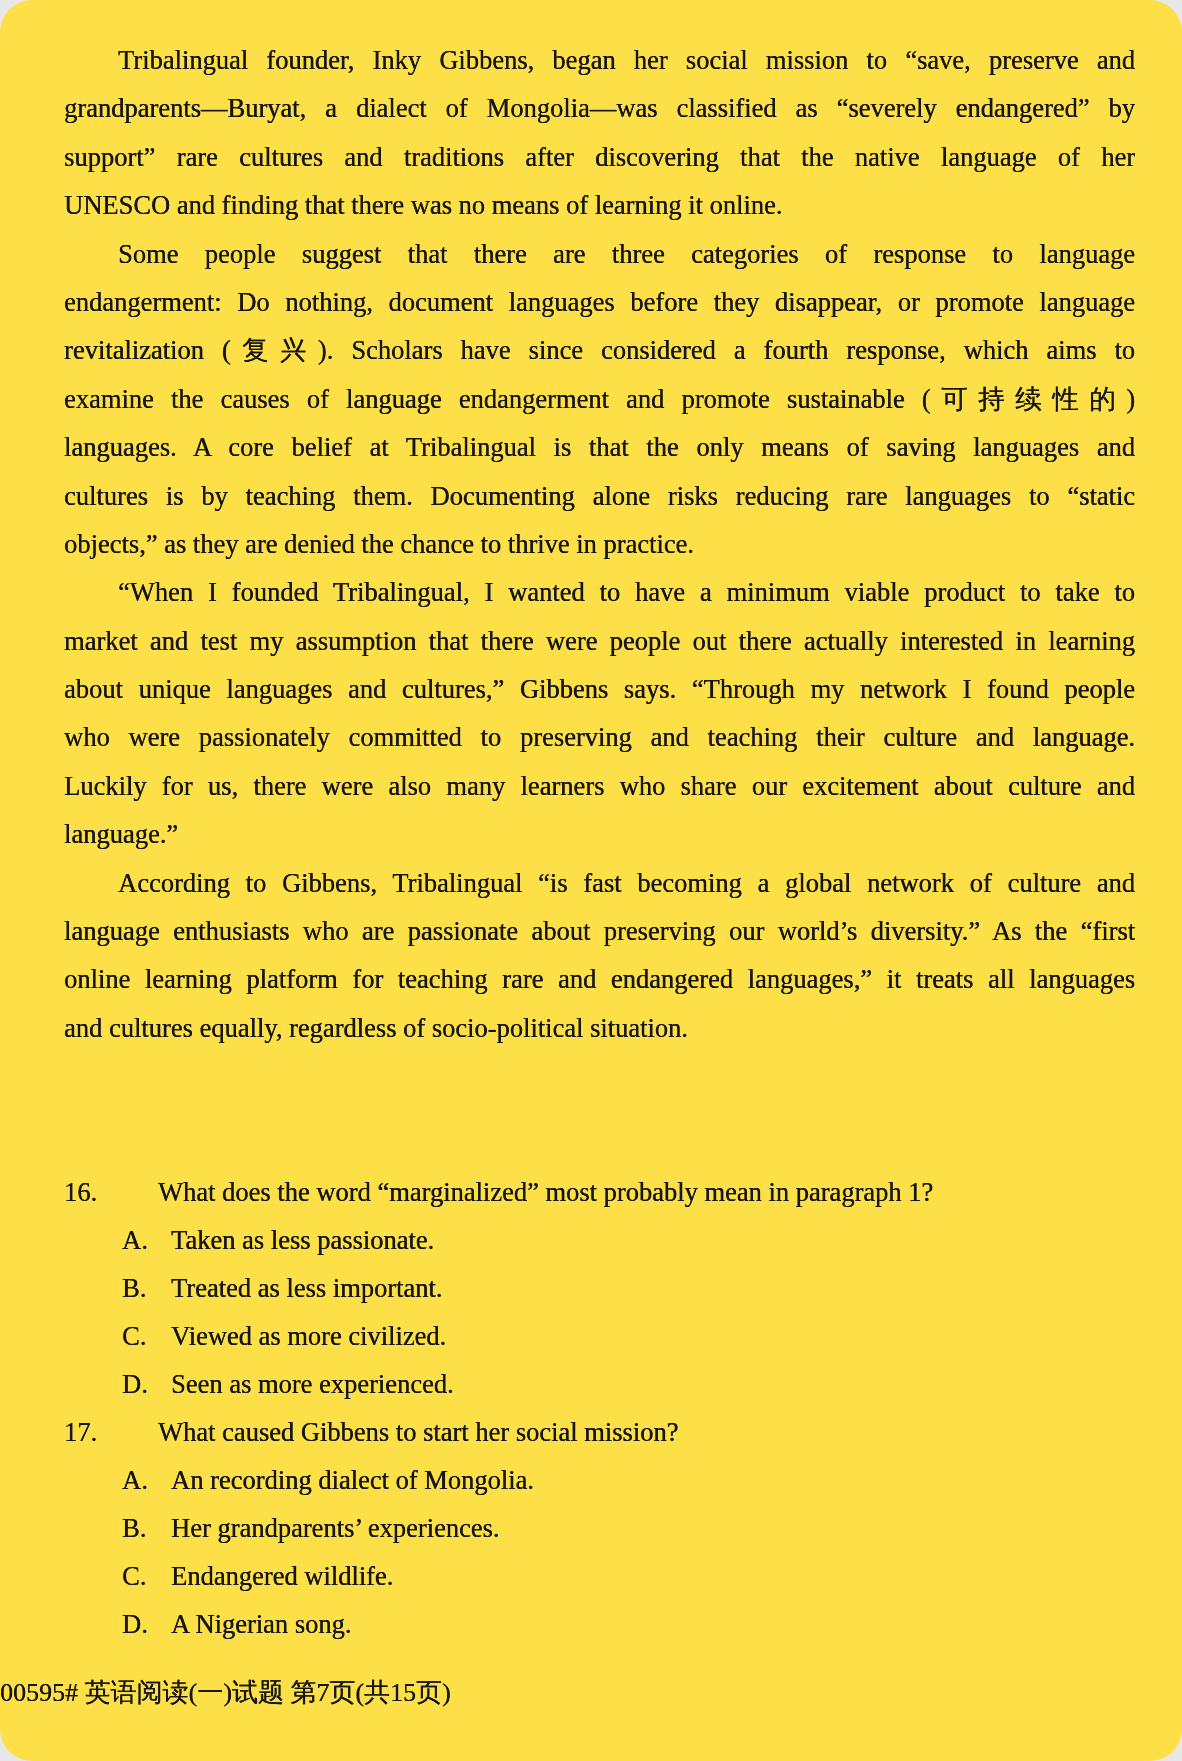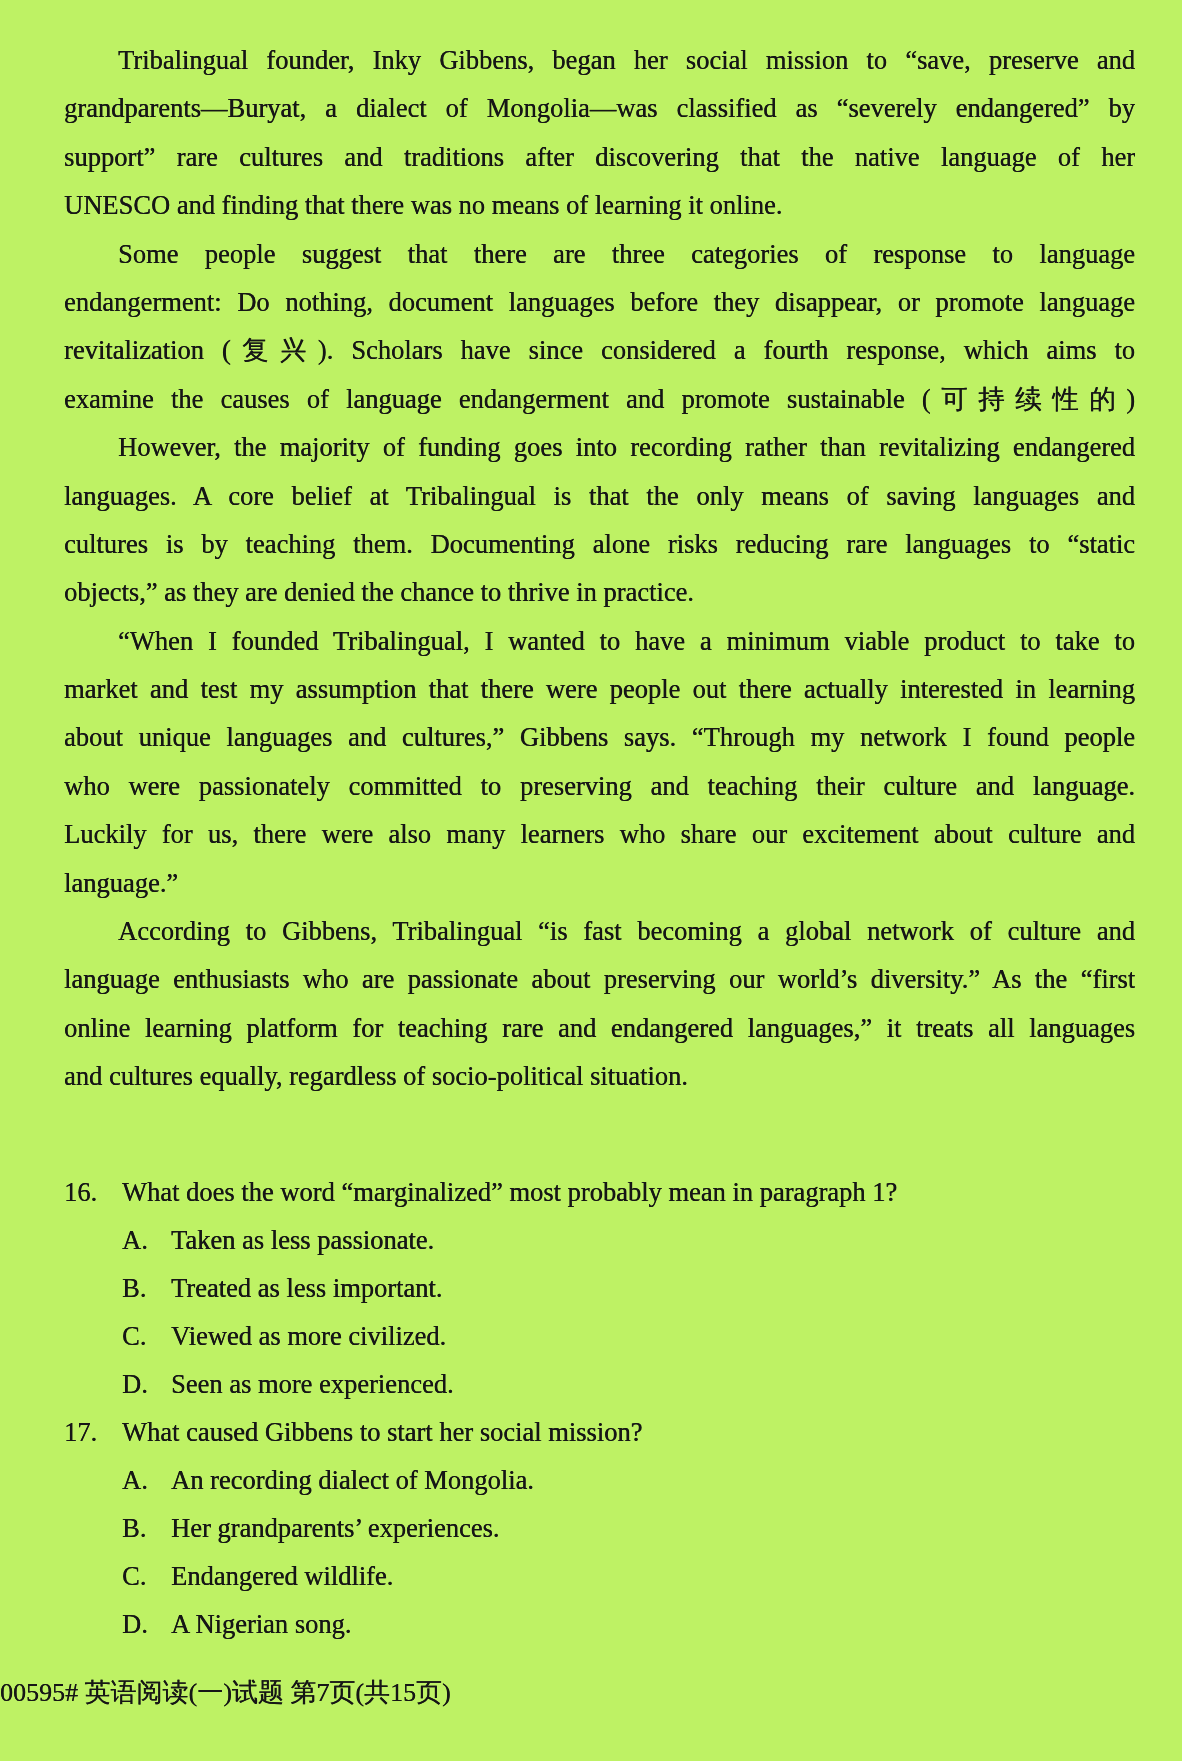--- a/index.html
+++ b/index.html
@@ -1,24 +1,25 @@
 <!DOCTYPE html>
 <html><head>
 <meta charset="utf-8">
 <style>
   html,body{margin:0;padding:0;background:#e8e8e8;}
   .page{
     position:relative;
     width:1182px;height:1761px;
     margin:0 auto;
-    background:#bef264;
+    background:#fde047;
     color:#161616;
     font-family:"Liberation Serif","DejaVu Serif",serif;
     overflow:hidden;
     text-shadow:0.35px 0 0 currentColor; 
+    border-radius:32px;
   }
   
   .passage{
     position:absolute;
     left:64px;width:1071px;top:36px;
     font-size:26.5px;
     line-height:48.4px;
   }
   .tline{
     height:48.4px;
@@ -29,21 +30,21 @@
   }
   .tline.last{text-align-last:left;}
   .tline.first{text-indent:54px;}
   
   .questions{
     position:absolute;
     left:64px;width:1071px;top:1168px;
     font-size:26.5px;
     line-height:48px;
   }
-  .qrow{display:flex;height:48px;overflow:hidden;}
+  .qrow{display:flex;height:48px;overflow:hidden;gap:36px;}
   .qnum{width:58px;flex:none;}
   .qtext{flex:1;}
   .orow{display:flex;height:48px;overflow:hidden;padding-left:58px;}
   .oletter{width:49px;flex:none;}
   .otext{flex:1;}
   
   .footer{
     position:absolute;
     left:0;width:100%;top:1676px;
     text-align:left;
@@ -62,21 +63,20 @@
         <div class="tline">support” rare cultures and traditions after discovering that the native language of her</div>
         <div class="tline last">UNESCO and finding that there was no means of learning it online.</div>
       </div>
       <div class="paragraph">
         <div class="tline first">Some people suggest that there are three categories of response to language</div>
         <div class="tline">endangerment: Do nothing, document languages before they disappear, or promote language</div>
         <div class="tline">revitalization (复兴). Scholars have since considered a fourth response, which aims to</div>
         <div class="tline">examine the causes of language endangerment and promote sustainable (可持续性的)</div>
       </div>
       <div class="paragraph">
-        <div class="tline first">However, the majority of funding goes into recording rather than revitalizing endangered</div>
         <div class="tline">languages. A core belief at Tribalingual is that the only means of saving languages and</div>
         <div class="tline">cultures is by teaching them. Documenting alone risks reducing rare languages to “static</div>
         <div class="tline last">objects,” as they are denied the chance to thrive in practice.</div>
       </div>
       <div class="paragraph">
         <div class="tline first">“When I founded Tribalingual, I wanted to have a minimum viable product to take to</div>
         <div class="tline">market and test my assumption that there were people out there actually interested in learning</div>
         <div class="tline">about unique languages and cultures,” Gibbens says. “Through my network I found people</div>
         <div class="tline">who were passionately committed to preserving and teaching their culture and language.</div>
         <div class="tline">Luckily for us, there were also many learners who share our excitement about culture and</div>

